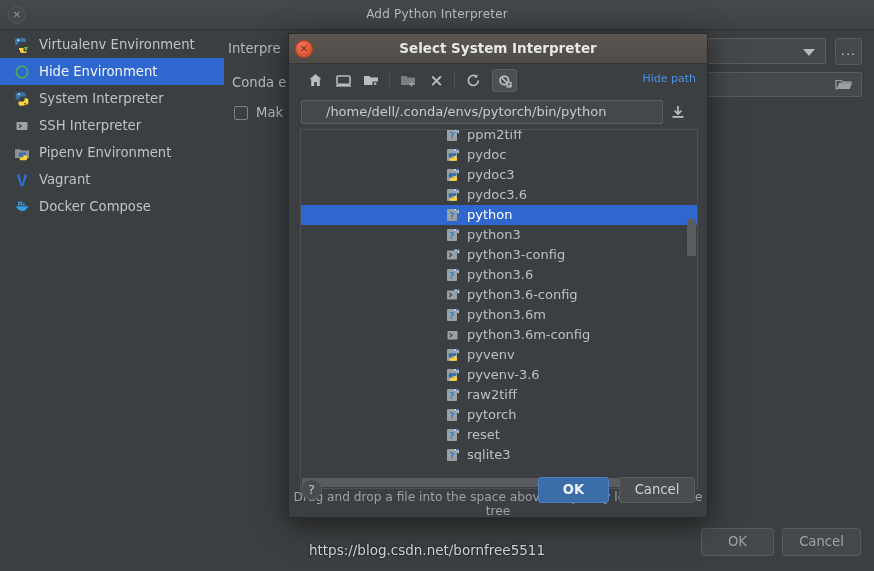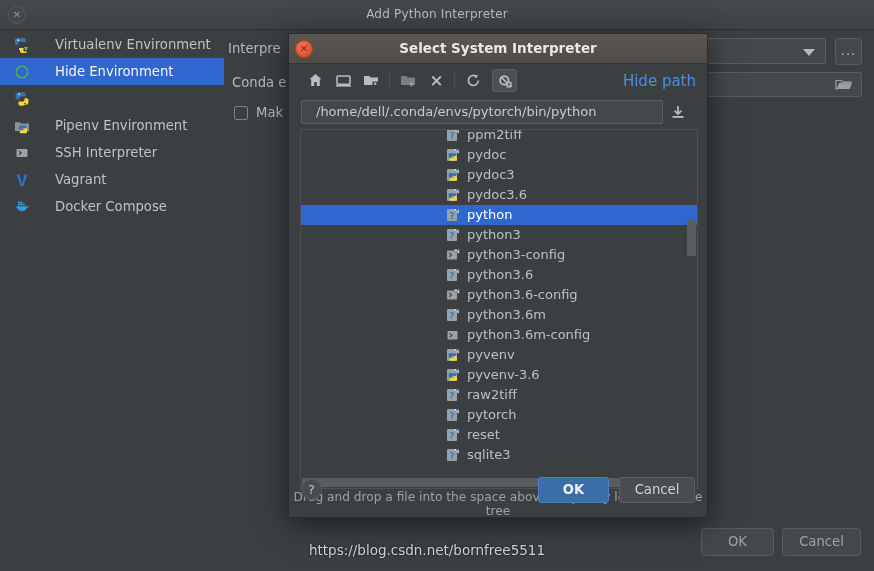--- a/index.html
+++ b/index.html
@@ -39,21 +39,21 @@
 
   
   #sidebar {
     position:absolute; left:0; top:31px; width:224px; height:510px;
     background:#3c3f41;
   }
   .side-item {
     position:relative;
     height:27px; line-height:27px;
     display:flex; align-items:center;
-    padding-left:14px; gap:25px;
+    padding-left:14px; gap:9px;
     color:#bfc3c6; font-size:13.2px;
     cursor:pointer;
   }
   .side-item.selected { background:#2f67cf; color:#f2f4f6; }
   .side-icon { width:16px; height:16px; flex:0 0 16px; position:relative; }
 
   
   #outer-right { position:absolute; left:224px; top:31px; right:0; bottom:0; }
   .olabel { position:absolute; color:#b5b9bc; font-size:13.2px; }
   #o-combo {
@@ -118,28 +118,28 @@
 
   #ch-toolbar { position:absolute; left:0; top:30px; width:100%; height:33px; }
   .tb-btn {
     position:absolute; top:5px; width:25px; height:23px;
     border-radius:3px; cursor:pointer;
   }
   .tb-btn.active { background:#4e5153; border:1px solid #5c5f61; }
   .tb-sep { position:absolute; top:7px; width:1px; height:18px; background:#4d5052; }
   #hide-path {
     position:absolute; right:11px; top:8px;
-    color:#4a90e2; font-size:15px; cursor:pointer;
+    color:#4a90e2; font-size:11px; cursor:pointer;
   }
 
   #ch-pathrow { position:absolute; left:0; top:63px; width:100%; height:32px; }
   #path-field {
     position:absolute; left:12px; top:3px; width:362px; height:24px;
     background:#45484a; border:1px solid #5d6062; border-radius:2px;
-    color:#c7cbce; font-size:13px; line-height:22px; padding:0 14px;
+    color:#c7cbce; font-size:13px; line-height:22px; padding:0 24px;
     white-space:nowrap; overflow:hidden;
   }
   #path-dl { position:absolute; left:380px; top:7px; width:18px; height:17px; cursor:pointer; }
 
   #filelist-wrap {
     position:absolute; left:11px; top:95px; width:398px; height:360px;
     background:#3c3f41; border:1px solid #4e5153; overflow:hidden;
   }
   #filelist { position:absolute; left:0; top:-5px; width:100%; }
   .frow {
@@ -230,41 +230,42 @@
 
     <div class="side-item">
       <span class="side-icon">
         <svg width="16" height="16" viewBox="0 0 16 16">
           <path d="M7.6 1.2h1.6c1.4 0 2.3.8 2.3 2v2.2H7.7c-1.3 0-2.3.9-2.3 2.2v1.1H3.6c-1.2 0-2-1-2-2.2V3.4c0-1.2.9-2.2 2.2-2.2z" fill="#3b72a8"></path>
           <path d="M8.4 14.8H6.8c-1.4 0-2.3-.8-2.3-2v-2.2h3.8c1.3 0 2.3-.9 2.3-2.2V7.3h1.8c1.2 0 2 1 2 2.2v2.1c0 1.2-.9 2.2-2.2 2.2z" fill="#ffd43b"></path>
           <circle cx="5" cy="3.3" r=".85" fill="#eef3f8"></circle>
           <circle cx="11" cy="12.7" r=".85" fill="#4a4a2a"></circle>
         </svg>
       </span>
+      <span>System Interpreter</span>
+    </div>
+
+    <div class="side-item">
+      <span class="side-icon">
+        <svg width="16" height="16" viewBox="0 0 16 16">
+          <rect x="2.5" y="4" width="11" height="8" rx="1" fill="#9ea2a5"></rect>
+          <path d="M5 6.3l2.3 1.7L5 9.7" fill="none" stroke="#3c3f41" stroke-width="1.1"></path>
+        </svg>
+      </span>
+      <span>SSH Interpreter</span>
     </div>
 
     <div class="side-item">
       <span class="side-icon">
         <svg width="16" height="16" viewBox="0 0 16 16">
           <path d="M1 4.2h5l1.2 1.4H15V13H1z" fill="#8e9294"></path>
           <path d="M8.6 7.5h2.1c1 0 1.6.5 1.6 1.3v1.4H9.2c-.9 0-1.6.6-1.6 1.4v.9H6.3c-.9 0-1.5-.6-1.5-1.4V8.9c0-.8.6-1.4 1.5-1.4z" fill="#3b72a8"></path>
           <path d="M9.4 15.2H7.3c-1 0-1.6-.5-1.6-1.3v-1.4h3.1c.9 0 1.6-.6 1.6-1.4v-.9h1.3c.9 0 1.5.6 1.5 1.4v2.2c0 .8-.6 1.4-1.5 1.4z" fill="#ffd43b"></path>
         </svg>
       </span>
       <span>Pipenv Environment</span>
-    </div>
-
-    <div class="side-item">
-      <span class="side-icon">
-        <svg width="16" height="16" viewBox="0 0 16 16">
-          <rect x="2.5" y="4" width="11" height="8" rx="1" fill="#9ea2a5"></rect>
-          <path d="M5 6.3l2.3 1.7L5 9.7" fill="none" stroke="#3c3f41" stroke-width="1.1"></path>
-        </svg>
-      </span>
-      <span>SSH Interpreter</span>
     </div>
 
     <div class="side-item">
       <span class="side-icon">
         <svg width="16" height="16" viewBox="0 0 16 16">
           <path d="M2.6 2.6h3L8 12.2 10.4 2.6h3L9.3 14.2H6.7z" fill="#2f6fd0"></path>
         </svg>
       </span>
       <span>Vagrant</span>
     </div>

